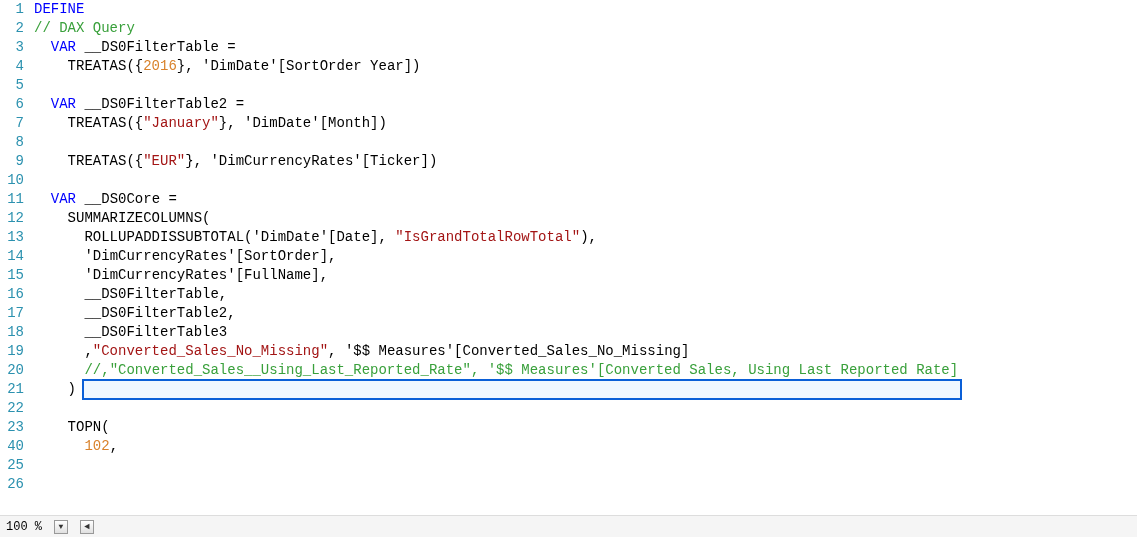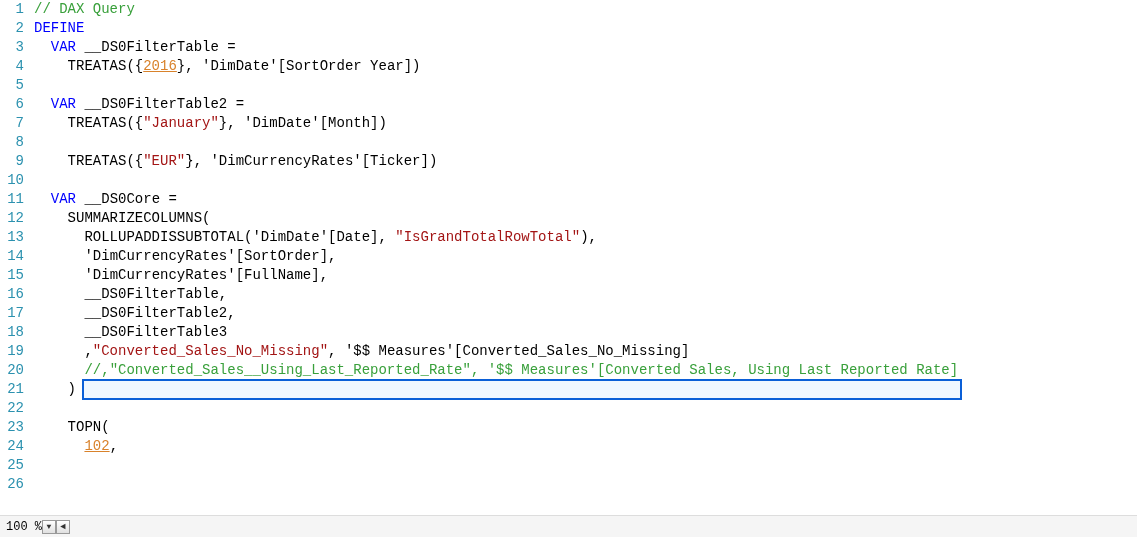--- a/index.html
+++ b/index.html
@@ -38,41 +38,41 @@
     flex: 1;
     padding-left: 4px;
     position: relative;
   }
   .code div.line {
     position: relative;
   }
   
   .c-comment { color: #39a03b; }        
   .c-keyword { color: #0000ff; }        
-  .c-number  { color: #d9822b; text-decoration: underline; }        
+  .c-number  { color: #d9822b; }        
   .c-string  { color: #a31515; }        
   
   .sel-box {
     position: absolute;
     border: 2px solid #0a5fd7;
     background: rgba(51,153,255,0.08);
     pointer-events: none;
   }
   
   .statusbar {
     position: absolute;
     left: 0;
     bottom: 0;
     height: 22px;
     line-height: 22px;
     font-size: 12px;
     display: flex;
     align-items: center;
     padding-left: 6px;
-    gap: 0;
+    gap: 12px;
     background: #f5f5f5;
     border-top: 1px solid #ddd;
     width: 100%;
   }
   .zoom-dd {
     width: 14px;
     height: 14px;
     border: 1px solid #999;
     background: linear-gradient(#fff,#e0e0e0);
     display: inline-flex;
@@ -114,28 +114,28 @@
       <div>14</div>
       <div>15</div>
       <div>16</div>
       <div>17</div>
       <div>18</div>
       <div>19</div>
       <div>20</div>
       <div>21</div>
       <div>22</div>
       <div>23</div>
-      <div>24</div>
+      <div>40</div>
       <div>25</div>
       <div>26</div>
     </div>
   <div class="code" id="code">
     <div class="sel-box" id="selbox" style="left: 52.4219px; top: 379px; width: 879.75px; height: 21px;"></div>
-  <div class="line"><span class="c-comment">// DAX Query</span></div>
-      <div class="line"><span class="c-keyword">DEFINE</span></div>
+  <div class="line"><span class="c-keyword">DEFINE</span></div>
+      <div class="line"><span class="c-comment">// DAX Query</span></div>
       <div class="line"><span>  </span><span class="c-keyword">VAR</span><span> __DS0FilterTable =</span></div>
       <div class="line"><span>    TREATAS({</span><span class="c-number">2016</span><span>}, </span><span>'DimDate'</span><span>[SortOrder Year])</span></div>
       <div class="line"><span></span></div>
       <div class="line"><span>  </span><span class="c-keyword">VAR</span><span> __DS0FilterTable2 =</span></div>
       <div class="line"><span>    TREATAS({</span><span class="c-string">"January"</span><span>}, </span><span>'DimDate'</span><span>[Month])</span></div>
       <div class="line"><span></span></div>
       <div class="line"><span>    TREATAS({</span><span class="c-string">"EUR"</span><span>}, </span><span>'DimCurrencyRates'</span><span>[Ticker])</span></div>
       <div class="line"><span></span></div>
       <div class="line"><span>  </span><span class="c-keyword">VAR</span><span> __DS0Core =</span></div>
       <div class="line"><span>    SUMMARIZECOLUMNS(</span></div>

